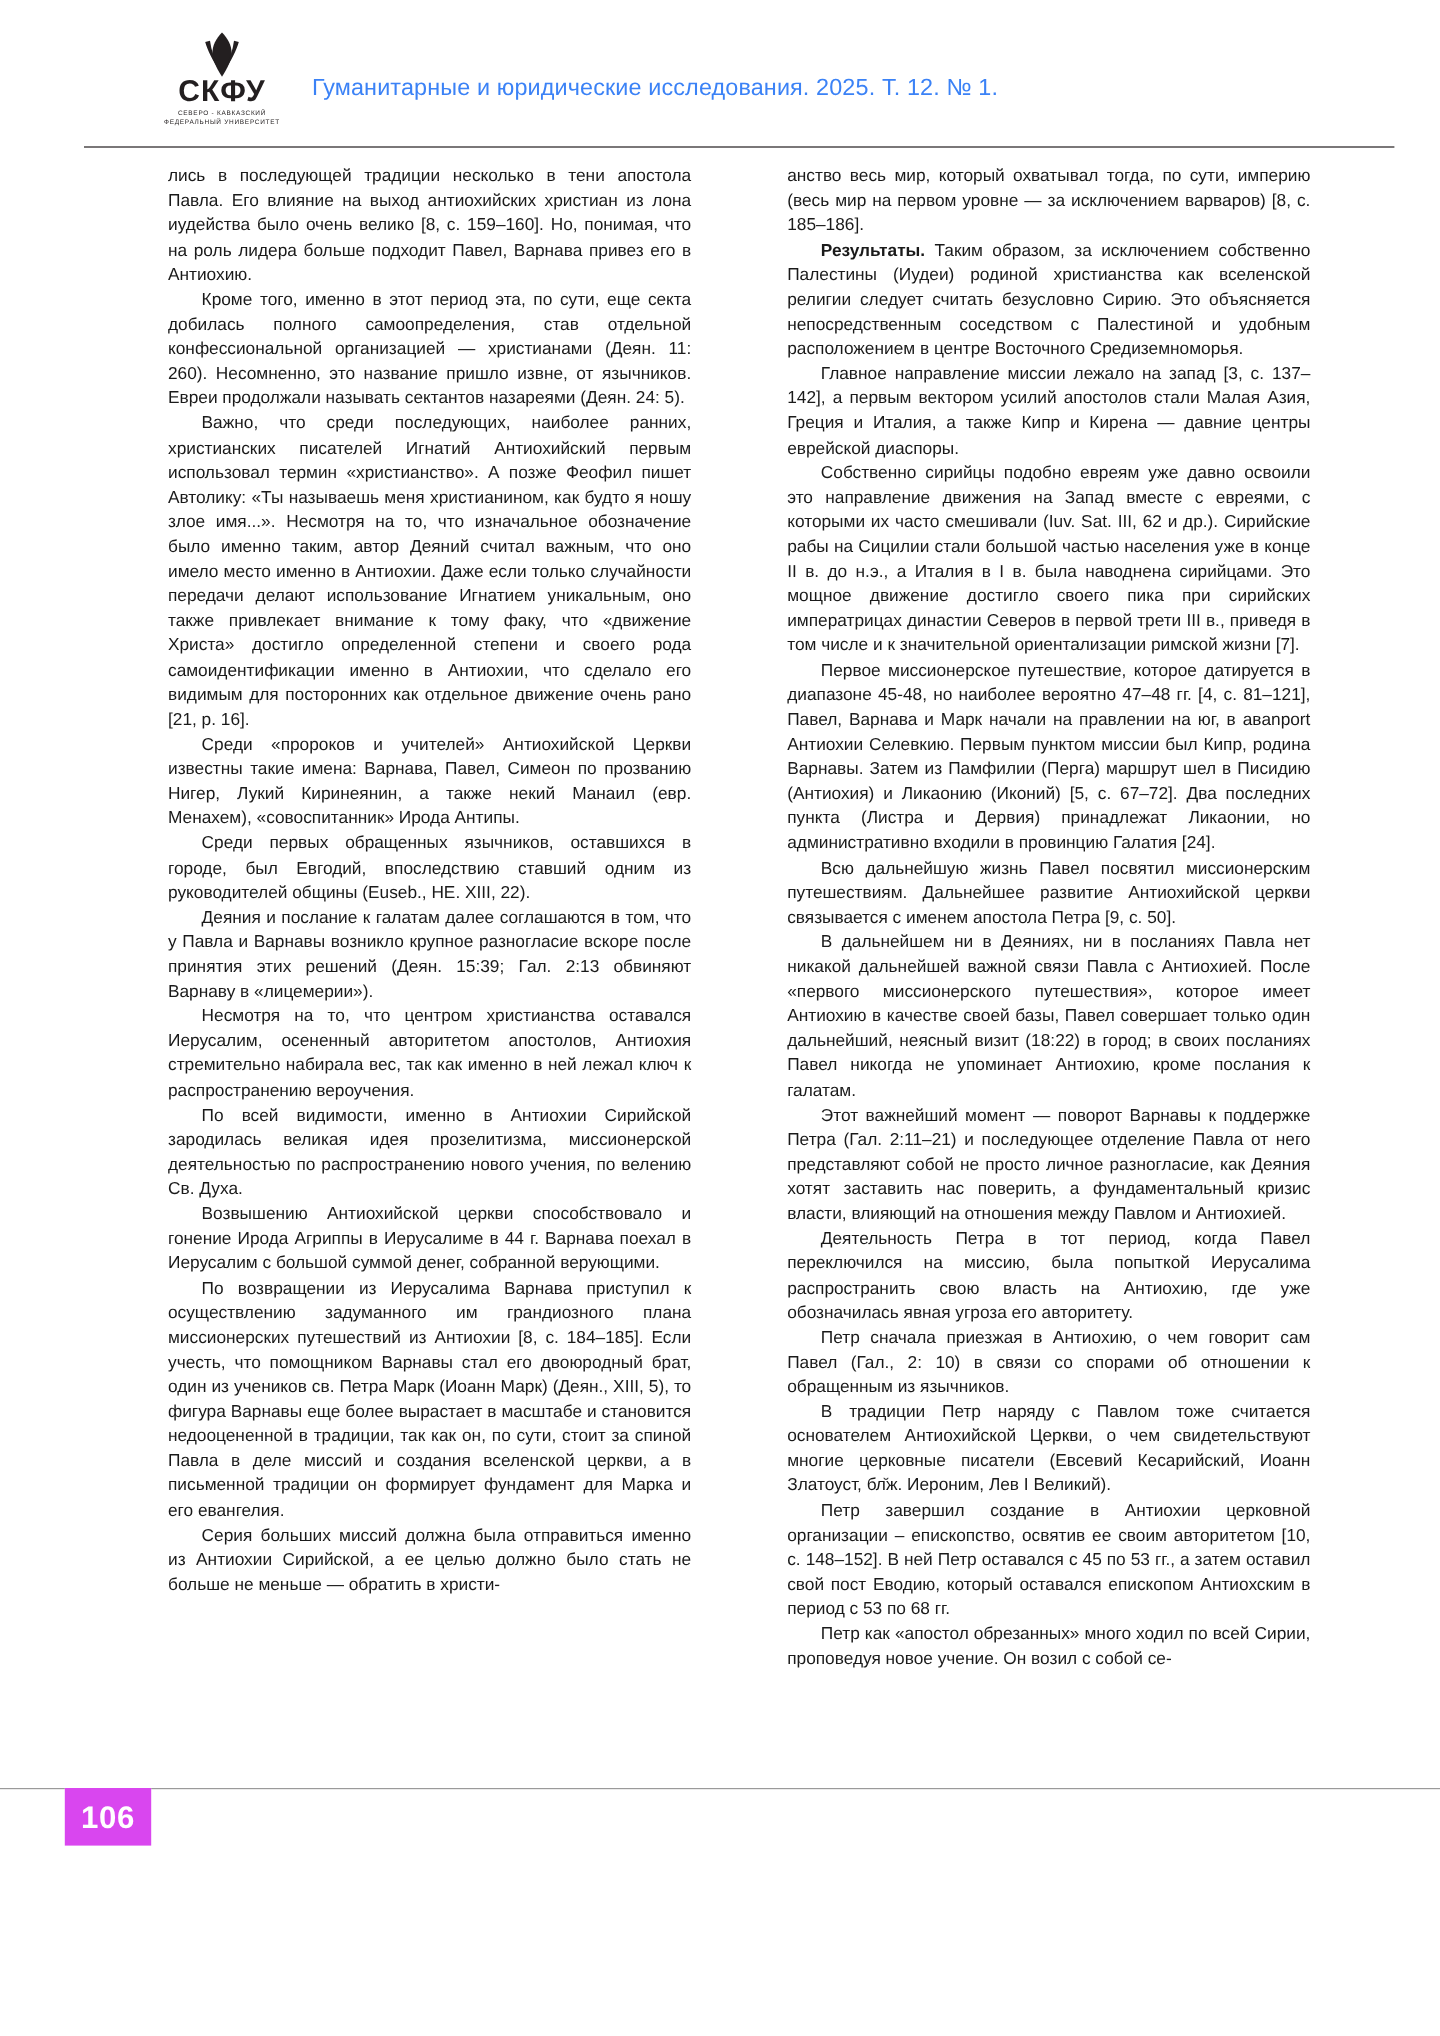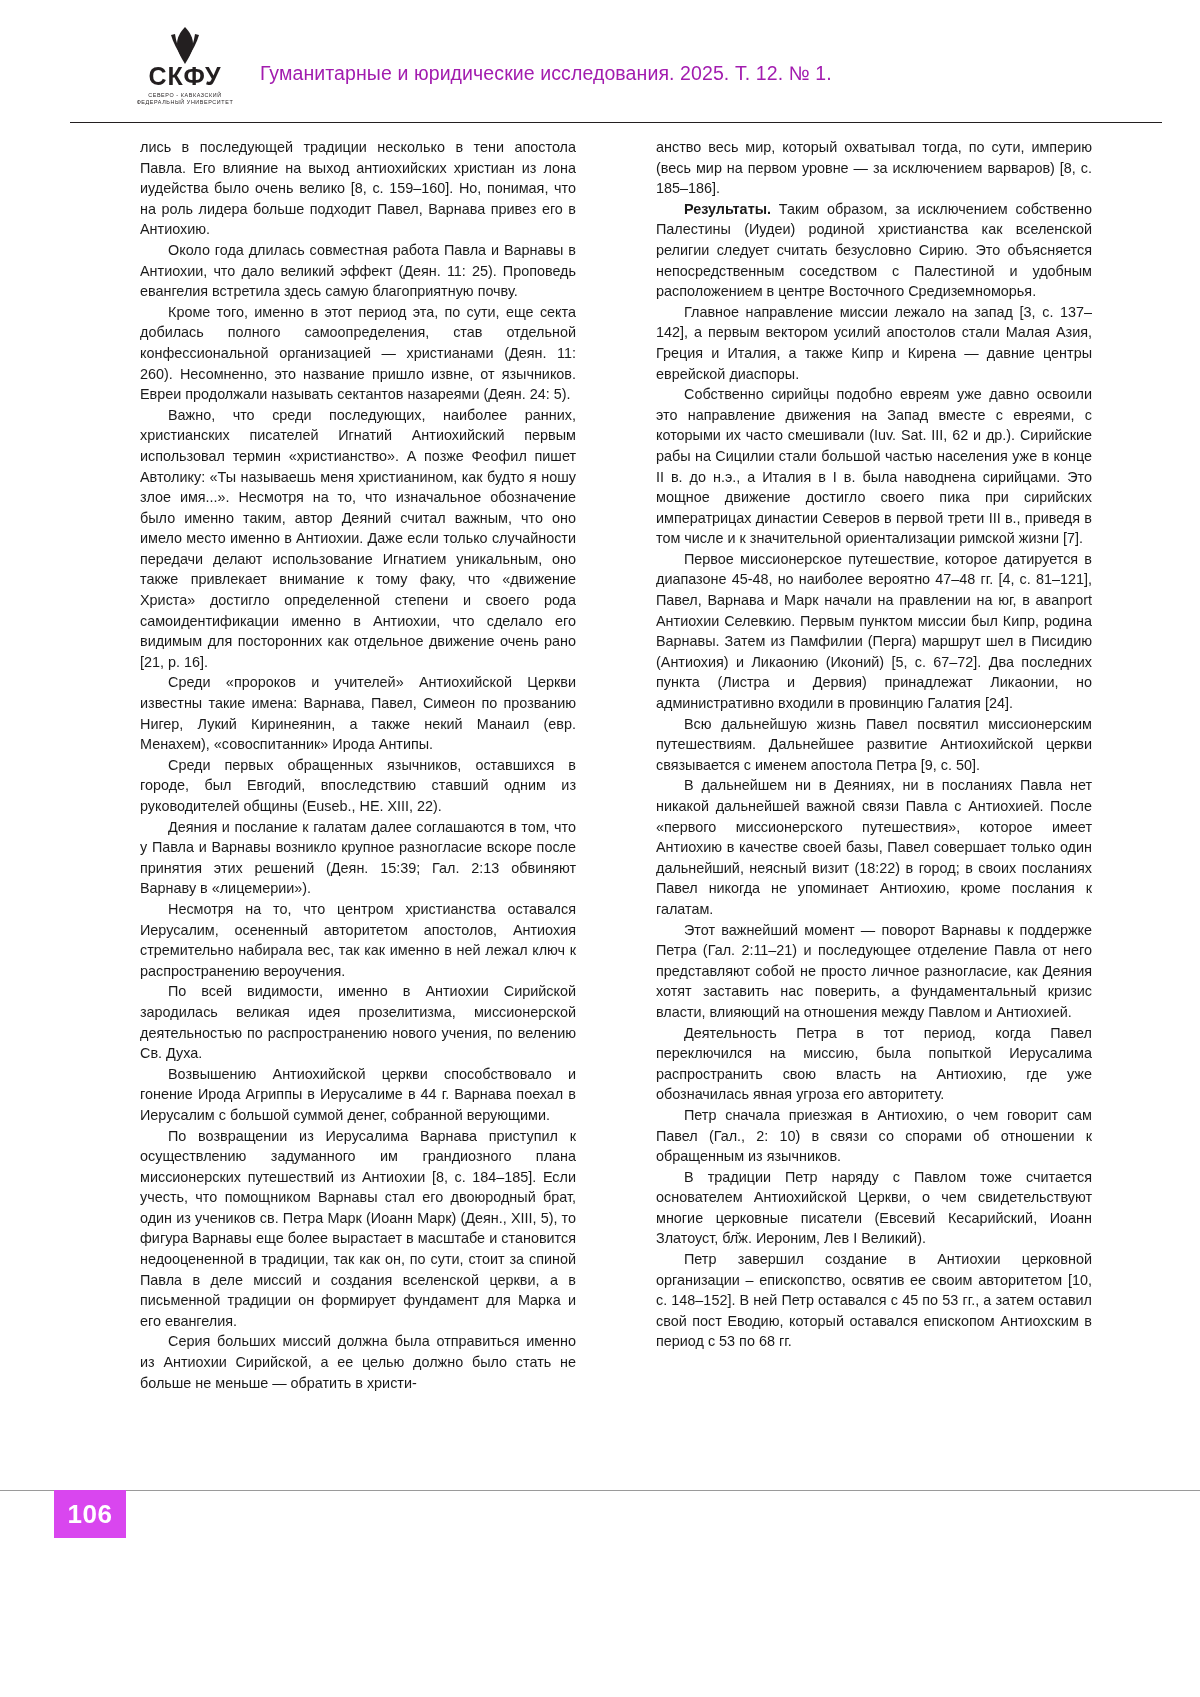--- a/index.html
+++ b/index.html
@@ -62,21 +62,21 @@
     font-size: 5.4px;
     letter-spacing: 0.6px;
     color: #231f20;
     line-height: 1.35;
   }
   .header-title {
     position: absolute;
     left: 244px;
     top: 62px;
     font-size: 19.5px;
-    color: #a21caf;
+    color: #3b82f6;
     letter-spacing: 0.1px;
     white-space: nowrap;
   }
   .header-rule {
     position: absolute;
     left: 54px;
     top: 122px;
     width: 1092px;
     height: 1px;
     background: #231f20;
@@ -159,21 +159,20 @@
       <div class="logo-sub">СЕВЕРО - КАВКАЗСКИЙ
 ФЕДЕРАЛЬНЫЙ УНИВЕРСИТЕТ</div>
     </div>
     <div class="header-title">Гуманитарные и юридические исследования. 2025. Т. 12. № 1.</div>
     <div class="header-rule"></div>
   </div>
 
   <div class="columns">
     <div class="col" id="col-left">
         <p class="noindent">лись в последующей традиции несколько в тени апостола Павла. Его влияние на выход антиохийских христиан из лона иудейства было очень велико [8, с. 159–160]. Но, понимая, что на роль лидера больше подходит Павел, Варнава привез его в Антиохию.</p>
-        <p>Около года длилась совместная работа Павла и Варнавы в Антиохии, что дало великий эффект (Деян. 11: 25). Проповедь евангелия встретила здесь самую благоприятную почву.</p>
         <p>Кроме того, именно в этот период эта, по сути, еще секта добилась полного самоопределения, став отдельной конфессиональной организацией — христианами (Деян. 11: 260). Несомненно, это название пришло извне, от язычников. Евреи продолжали называть сектантов назареями (Деян. 24: 5).</p>
         <p>Важно, что среди последующих, наиболее ранних, христианских писателей Игнатий Антиохийский первым использовал термин «христианство». А позже Феофил пишет Автолику: «Ты называешь меня христианином, как будто я ношу злое имя...». Несмотря на то, что изначальное обозначение было именно таким, автор Деяний считал важным, что оно имело место именно в Антиохии. Даже если только случайности передачи делают использование Игнатием уникальным, оно также привлекает внимание к тому факу, что «движение Христа» достигло определенной степени и своего рода самоидентификации именно в Антиохии, что сделало его видимым для посторонних как отдельное движение очень рано [21, p. 16].</p>
         <p>Среди «пророков и учителей» Антиохийской Церкви известны такие имена: Варнава, Павел, Симеон по прозванию Нигер, Лукий Киринеянин, а также некий Манаил (евр. Менахем), «совоспитанник» Ирода Антипы.</p>
         <p>Среди первых обращенных язычников, оставшихся в городе, был Евгодий, впоследствию ставший одним из руководителей общины (Euseb., HE. XIII, 22).</p>
         <p>Деяния и послание к галатам далее соглашаются в том, что у Павла и Варнавы возникло крупное разногласие вскоре после принятия этих решений (Деян. 15:39; Гал. 2:13 обвиняют Варнаву в «лицемерии»).</p>
         <p>Несмотря на то, что центром христианства оставался Иерусалим, осененный авторитетом апостолов, Антиохия стремительно набирала вес, так как именно в ней лежал ключ к распространению вероучения.</p>
         <p>По всей видимости, именно в Антиохии Сирийской зародилась великая идея прозелитизма, миссионерской деятельностью по распространению нового учения, по велению Св. Духа.</p>
         <p>Возвышению Антиохийской церкви способствовало и гонение Ирода Агриппы в Иерусалиме в 44 г. Варнава поехал в Иерусалим с большой суммой денег, собранной верующими.</p>
         <p>По возвращении из Иерусалима Варнава приступил к осуществлению задуманного им грандиозного плана миссионерских путешествий из Антиохии [8, с. 184–185]. Если учесть, что помощником Варнавы стал его двоюродный брат, один из учеников св. Петра Марк (Иоанн Марк) (Деян., XIII, 5), то фигура Варнавы еще более вырастает в масштабе и становится недооцененной в традиции, так как он, по сути, стоит за спиной Павла в деле миссий и создания вселенской церкви, а в письменной традиции он формирует фундамент для Марка и его евангелия.</p>
         <p>Серия больших миссий должна была отправиться именно из Антиохии Сирийской, а ее целью должно было стать не больше не меньше — обратить в христи-</p>
@@ -184,20 +183,21 @@
         <p>Главное направление миссии лежало на запад [3, с. 137–142], а первым вектором усилий апостолов стали Малая Азия, Греция и Италия, а также Кипр и Кирена — давние центры еврейской диаспоры.</p>
         <p>Собственно сирийцы подобно евреям уже давно освоили это направление движения на Запад вместе с евреями, с которыми их часто смешивали (Iuv. Sat. III, 62 и др.). Сирийские рабы на Сицилии стали большой частью населения уже в конце II в. до н.э., а Италия в I в. была наводнена сирийцами. Это мощное движение достигло своего пика при сирийских императрицах династии Северов в первой трети III в., приведя в том числе и к значительной ориентализации римской жизни [7].</p>
         <p>Первое миссионерское путешествие, которое датируется в диапазоне 45-48, но наиболее вероятно 47–48 гг. [4, с. 81–121], Павел, Варнава и Марк начали на правлении на юг, в авanport Антиохии Селевкию. Первым пунктом миссии был Кипр, родина Варнавы. Затем из Памфилии (Перга) маршрут шел в Писидию (Антиохия) и Ликаонию (Иконий) [5, с. 67–72]. Два последних пункта (Листра и Дервия) принадлежат Ликаонии, но административно входили в провинцию Галатия [24].</p>
         <p>Всю дальнейшую жизнь Павел посвятил миссионерским путешествиям. Дальнейшее развитие Антиохийской церкви связывается с именем апостола Петра [9, с. 50].</p>
         <p>В дальнейшем ни в Деяниях, ни в посланиях Павла нет никакой дальнейшей важной связи Павла с Антиохией. После «первого миссионерского путешествия», которое имеет Антиохию в качестве своей базы, Павел совершает только один дальнейший, неясный визит (18:22) в город; в своих посланиях Павел никогда не упоминает Антиохию, кроме послания к галатам.</p>
         <p>Этот важнейший момент — поворот Варнавы к поддержке Петра (Гал. 2:11–21) и последующее отделение Павла от него представляют собой не просто личное разногласие, как Деяния хотят заставить нас поверить, а фундаментальный кризис власти, влияющий на отношения между Павлом и Антиохией.</p>
         <p>Деятельность Петра в тот период, когда Павел переключился на миссию, была попыткой Иерусалима распространить свою власть на Антиохию, где уже обозначилась явная угроза его авторитету.</p>
         <p>Петр сначала приезжая в Антиохию, о чем говорит сам Павел (Гал., 2: 10) в связи со спорами об отношении к обращенным из язычников.</p>
         <p>В традиции Петр наряду с Павлом тоже считается основателем Антиохийской Церкви, о чем свидетельствуют многие церковные писатели (Евсевий Кесарийский, Иоанн Златоуст, бл̆ж. Иероним, Лев I Великий).</p>
         <p>Петр завершил создание в Антиохии церковной организации – епископство, освятив ее своим авторитетом [10, с. 148–152]. В ней Петр оставался с 45 по 53 гг., а затем оставил свой пост Еводию, который оставался епископом Антиохским в период с 53 по 68 гг.</p>
+        <p>Петр как «апостол обрезанных» много ходил по всей Сирии, проповедуя новое учение. Он возил с собой се-</p>
       </div>
   </div>
 
   <div class="edge-rule"></div>
   <div class="edge-rule-right"></div>
   <div class="page-number-box">106</div>
 
 </div>
 
 </body></html>

